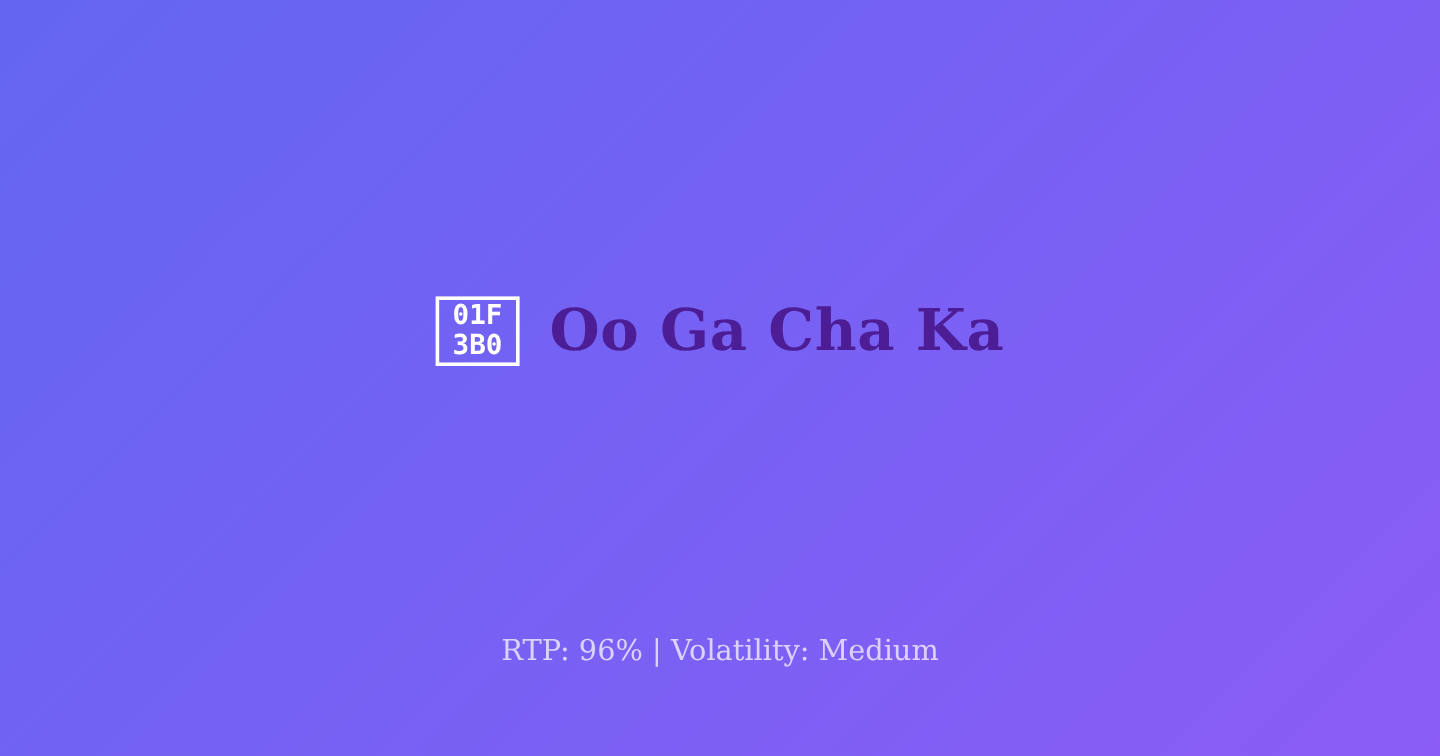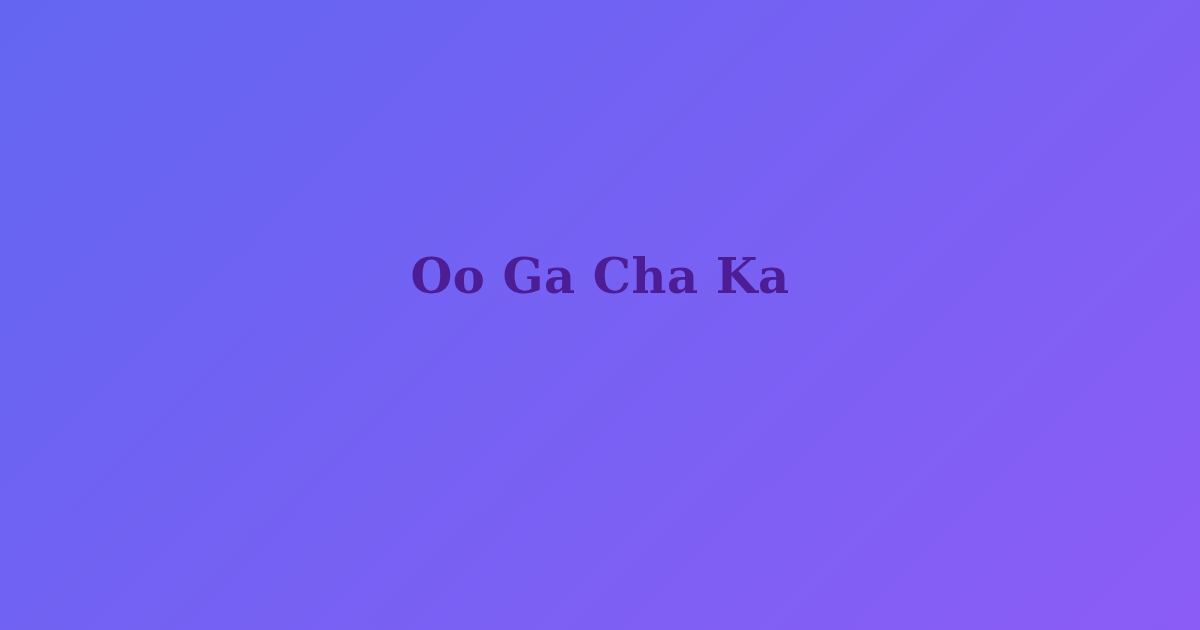--- a/index.html
+++ b/index.html
@@ -105,19 +105,24 @@
     white-space: nowrap;
   }
 </style>
 </head>
 <body>
 
 <div class="og-card">
 
   <div class="title-row">
 
+    <span class="tofu-glyph">
+      <span class="hex-line">01F</span>
+      <span class="hex-line">3B0</span>
+    </span>
 
     <h1 class="game-title">Oo Ga Cha Ka</h1>
   </div>
 
 
+  <div class="game-stats">RTP: 96% | Volatility: Medium</div>
 
 </div>
 
 </body></html>

